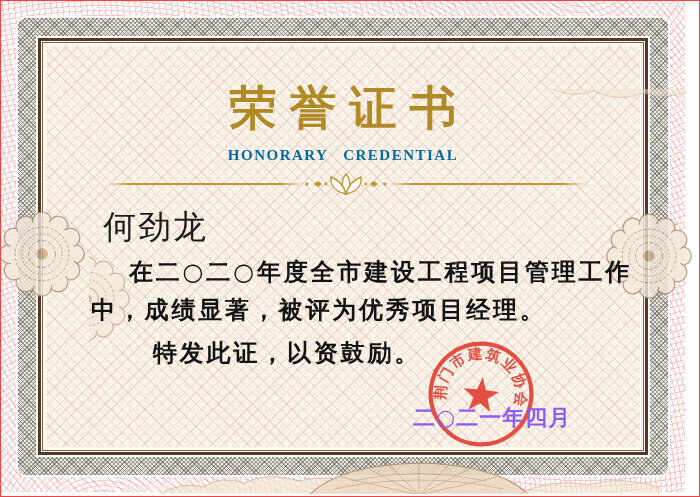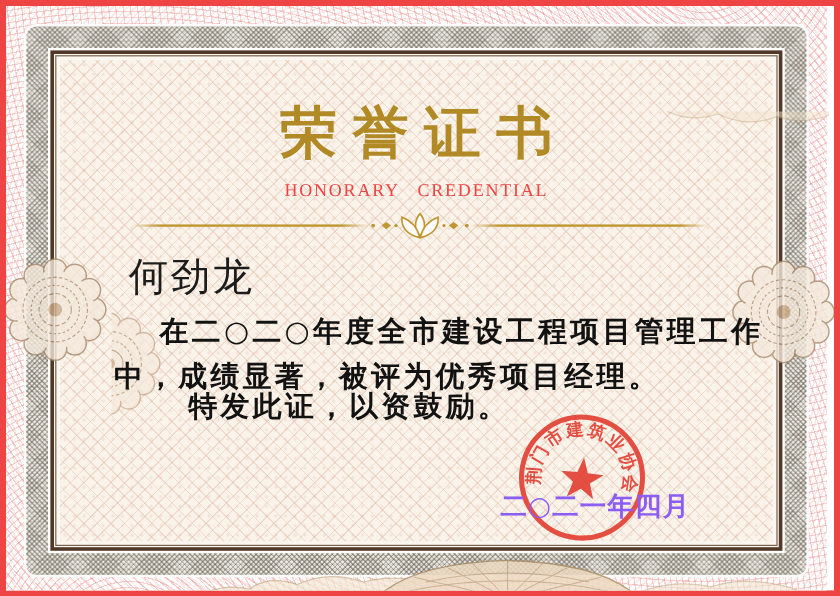--- a/index.html
+++ b/index.html
@@ -1,18 +1,18 @@
 <!DOCTYPE html>
 <html><head>
 <meta charset="utf-8">
 <style>
   html,body{margin:0;padding:0;background:#fff;}
   .page{
     position:relative;width:700px;height:497px;overflow:hidden;
-    background:#fff;box-sizing:border-box;border:5px solid #ef4444;
+    background:#fff;box-sizing:border-box;border:1px solid #ef4444;
     font-family:"DejaVu Sans",sans-serif;
   }
   
   .paper{position:absolute;left:0;top:0;width:684px;height:491px;}
   .band-pink{
     position:absolute;inset:0;background-color:#fff;
     background-image:
       repeating-radial-gradient(circle at 15% 110%, rgba(233,120,115,.33) 0 1px, rgba(255,255,255,0) 1px 5px),
       repeating-radial-gradient(circle at 85% -10%, rgba(233,120,115,.33) 0 1px, rgba(255,255,255,0) 1px 6px),
       repeating-radial-gradient(circle at 50% 50%, rgba(240,160,150,.22) 0 1.5px, rgba(255,255,255,0) 1.5px 4.5px);
@@ -53,34 +53,34 @@
   
   .content{position:absolute;inset:0;z-index:6;color:#151515;}
   .title{
     position:absolute;left:0;top:82px;width:684px;text-align:center;
     font-family:"DejaVu Serif",serif;font-weight:bold;font-size:47px;line-height:1.05;
     letter-spacing:13px;text-indent:13px;color:#b18a26;
     text-shadow:0 1px 0 rgba(255,255,255,.5);
   }
   .subtitle{
     position:absolute;left:0;top:146px;width:684px;text-align:center;
-    font-family:"Liberation Serif","DejaVu Serif",serif;font-weight:normal;font-size:15px;
-    letter-spacing:1.5px;word-spacing:10px;color:#ef4444;
+    font-family:"Liberation Serif","DejaVu Serif",serif;font-weight:bold;font-size:15px;
+    letter-spacing:1.5px;word-spacing:10px;color:#0369a1;
   }
   .divider{position:absolute;left:105px;top:172px;width:480px;height:22px;display:flex;align-items:center;}
   .divider .rule{flex:1;height:2px;background:linear-gradient(to right,rgba(191,151,51,0),#bf9733 12%,#bf9733 88%,rgba(191,151,51,0));}
   .divider .rule.rt{background:linear-gradient(to left,rgba(191,151,51,0),#bf9733 12%,#bf9733 88%,rgba(191,151,51,0));}
   .ornament{width:84px;height:22px;flex:0 0 auto;}
   .name-line{position:absolute;left:102px;top:204px;display:flex;align-items:baseline;gap:5px;}
   .name{font-family:"DejaVu Serif",serif;font-weight:400;font-size:33px;letter-spacing:2px;color:#1c1c1c;}
   .salutation{font-weight:700;font-size:24px;letter-spacing:1px;color:#161616;}
   .body-line{position:absolute;font-weight:700;font-size:24px;letter-spacing:2.8px;line-height:30px;color:#121212;}
   .l1{left:128px;top:256px;}
   .l2{left:90px;top:294px;}
-  .l3{left:152px;top:319px;}
+  .l3{left:152px;top:337px;}
   .date{
     position:absolute;left:412px;top:402px;z-index:8;
     font-weight:700;font-size:22px;letter-spacing:1px;color:#8b5cf6;
   }
   .seal{position:absolute;left:424px;top:337px;width:112px;height:112px;z-index:7;opacity:.88;transform:rotate(6deg);}
   .seal text{font-family:"DejaVu Sans",sans-serif;}
 </style>
 </head>
 <body>
 

